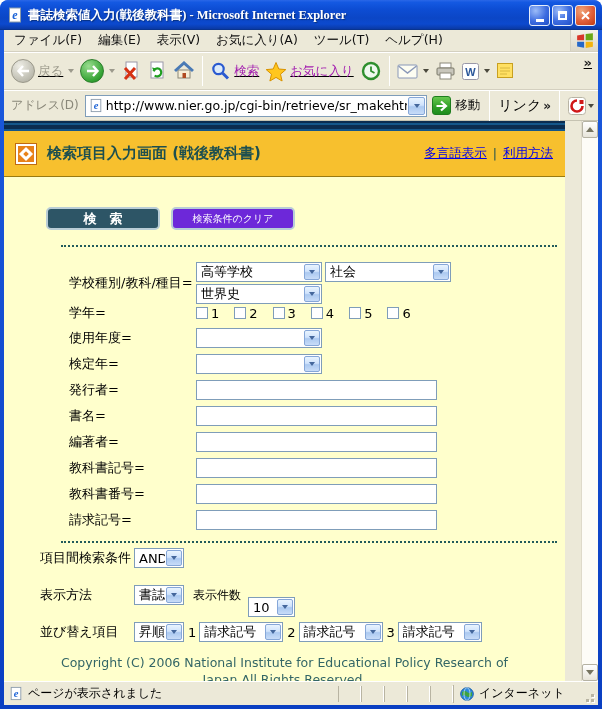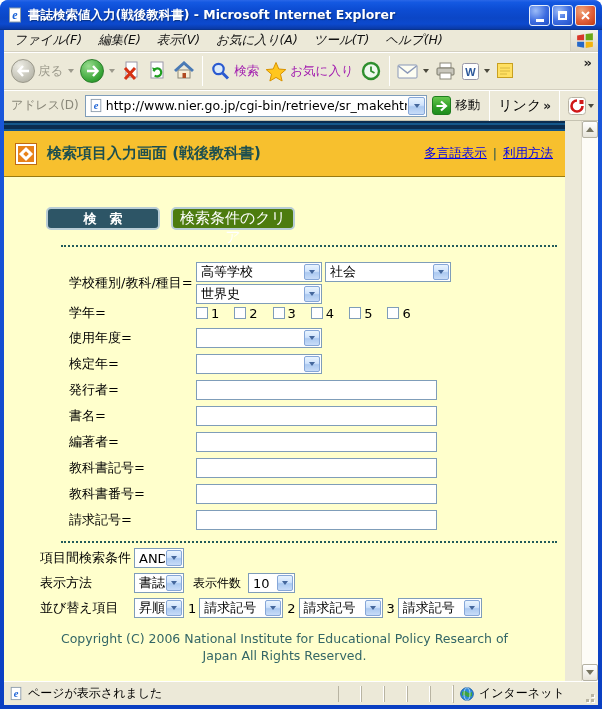--- a/index.html
+++ b/index.html
@@ -6,42 +6,42 @@
   html,body { width:602px; height:709px; }
   body { font-family:"DejaVu Sans","Liberation Sans",sans-serif; background:#fff; }
 
   
   .window { width:602px; height:709px; display:flex; flex-direction:column;
     background:linear-gradient(180deg,#1C5BE0,#0A3FC2); border-radius:8px 8px 0 0; overflow:hidden; }
   .titlebar { height:30px; flex:none; display:flex; align-items:center; padding:0 6px 0 7px;
     background:linear-gradient(180deg,#2A67E8 0%,#1459E2 8%,#0D4DD4 30%,#0B46C6 60%,#0C49CE 80%,#0A3AA6 96%,#08307E 100%);
     border-radius:8px 8px 0 0; }
   .title-text { color:#fff; font-size:12.5px; font-weight:bold; margin-left:5px; flex:1;
-    text-shadow:1px 1px 1px #08307E; white-space:nowrap; overflow:hidden; }
+    text-shadow:1px 1px 1px #08307E; white-space:nowrap; overflow:hidden;font-family:Liberation Serif, serif; }
   .win-btns { display:flex; gap:2px; }
   .wbtn { width:21px; height:21px; border-radius:3px; border:1px solid #E6EDFA; display:flex;
     align-items:center; justify-content:center; }
   .wbtn.blue { background:radial-gradient(circle at 30% 25%,#9CBCF8,#3D6CE0 55%,#1F4FC8); }
   .wbtn.red  { background:radial-gradient(circle at 30% 25%,#F0A478,#E0603A 55%,#C03A10); }
   .glyph-min { width:8px; height:3px; background:#fff; margin-top:10px; }
   .glyph-max { width:9px; height:9px; border:2px solid #fff; border-top-width:3px; }
 
   .main-frame { flex:1; margin:0 4px 4px; display:flex; flex-direction:column; background:#ECE9D8; min-height:0; }
 
   
   .menubar { height:22px; flex:none; display:flex; align-items:stretch; font-size:12.5px;
     border-bottom:1px solid #D4D0C0; padding-left:2px; }
-  .menu-item { display:flex; align-items:center; padding:0 8px; color:#111;font-style:italic; }
+  .menu-item { display:flex; align-items:center; padding:0 8px; color:#111; }
   .flex { flex:1; }
   .winflag-box { width:28px; display:flex; align-items:center; justify-content:center;
     border-left:1px solid #D4D0C0; background:linear-gradient(180deg,#F4F2E8,#DCD8C8); }
 
   
   .toolbar { height:38px; flex:none; display:flex; align-items:center; padding:0 4px;
-    border-bottom:1px solid #D4D0C0; border-top:1px solid #FFFFFF; }
+    border-bottom:1px solid #D4D0C0; border-top:1px solid #FFFFFF;text-decoration:underline; }
   .tbtn { display:flex; align-items:center; padding:2px 3px; border-radius:3px; gap:3px; }
   .tlabel { font-size:12.5px; color:#a21caf; white-space:nowrap; }
   .tlabel.gray { color:#9C9A8C; }
   .circ { width:24px; height:24px; border-radius:50%; display:flex; align-items:center; justify-content:center; flex:none; }
   .circ.gray { background:radial-gradient(circle at 35% 28%,#EFEEE6,#BDBCB0 70%,#A4A296); border:1px solid #9A988A; }
   .circ.green{ background:radial-gradient(circle at 35% 28%,#9ADD8F,#33A233 70%,#1F7E1F); border:1px solid #2E7E2E; }
   .dcaret { width:0; height:0; border-left:3.5px solid transparent; border-right:3.5px solid transparent;
     border-top:4px solid #4A483C; margin-left:2px; }
   .tsep { width:1px; height:30px; background:#C6C3B2; border-right:1px solid #fff; margin:0 4px; flex:none; }
   .overflow-chevron { font-size:13px; font-weight:bold; color:#222; align-self:flex-start; margin:2px 2px 0 0; }
@@ -76,36 +76,36 @@
   .d3 { width:4px; height:4px; background:#E8821A; }
   .ph-title { color:#1D4F4F; font-weight:bold; font-size:15px; margin-left:11px; white-space:nowrap; }
   .ph-link { color:#0000EE; text-decoration:underline; font-size:12.5px; cursor:pointer; white-space:nowrap; }
   .ph-sep { color:#1D4F4F; font-size:12.5px; margin:0 6px; }
 
   .page-body { flex:1; background:#FFFFCC; overflow:hidden; font-size:13px; color:#000; }
 
   .action-row { margin-top:30px; padding-left:42px; display:flex; align-items:center; }
   .btn-search { width:114px; height:23px; background:#2D5566; color:#fff; font-size:13px; font-weight:bold;
     border:2px solid #B9CDD6; border-radius:5px; font-family:inherit; cursor:pointer; }
-  .btn-clear { width:124px; height:23px; margin-left:11px; background:#4d7c0f; color:#fff; font-size:15px;
+  .btn-clear { width:124px; height:23px; margin-left:11px; background:#6d28d9; color:#fff; font-size:10px;
     border:2px solid #B9CDD6; border-radius:5px; font-family:inherit; cursor:pointer; }
   .dotted { border-top:2px dotted #225B5B; margin:15px 8px 0 57px; height:0; }
 
   .frow { display:flex; align-items:center; margin-top:6px; padding-left:65px; }
   .flabel { width:127px; flex:none; font-size:13px; }
   .frow.school { margin-top:15px; }
   .school-lines .line { display:flex; }
   .school-lines .line + .line { margin-top:2px; }
 
   .xselect { display:inline-flex; align-items:center; height:20px; background:#fff; border:1px solid #7F9DB9; }
   .selval { flex:1; padding-left:4px; font-size:13px; white-space:nowrap; overflow:hidden; }
   .sel-btn { width:16px; height:16px; margin:1px; flex:none; border:1px solid #86A7D8; border-radius:2px;
     background:linear-gradient(180deg,#E9F4FE,#D0E3FC 45%,#ABC9F0 55%,#C8DCF8); display:flex; align-items:center; justify-content:center; }
   .sel-btn::after { content:""; border-left:3.5px solid transparent; border-right:3.5px solid transparent; border-top:4.5px solid #44679C; }
-  .w112 { width:126px; } .w50 { width:50px; } .w47 { width:47px; } .w84 { width:84px; }
+  .w112 { width:126px; } .w50 { width:50px; } .w47 { width:47px;margin-top:24px; } .w84 { width:84px; }
   .gap3 { margin-left:3px; }
 
   .checks { display:flex; align-items:center; }
   .xcheck { width:12px; height:12px; background:#fff; border:1px solid #7F9DB9; display:inline-block; margin-right:3px; flex:none; }
   .cklabel { font-size:13px; margin-right:15px; }
 
   .xinput { width:241px; height:20px; background:#fff; border:1px solid #7F9DB9; font-size:13px;
     padding:0 3px; font-family:inherit; }
 
   .frow.low { padding-left:36px; margin-top:5px; }

